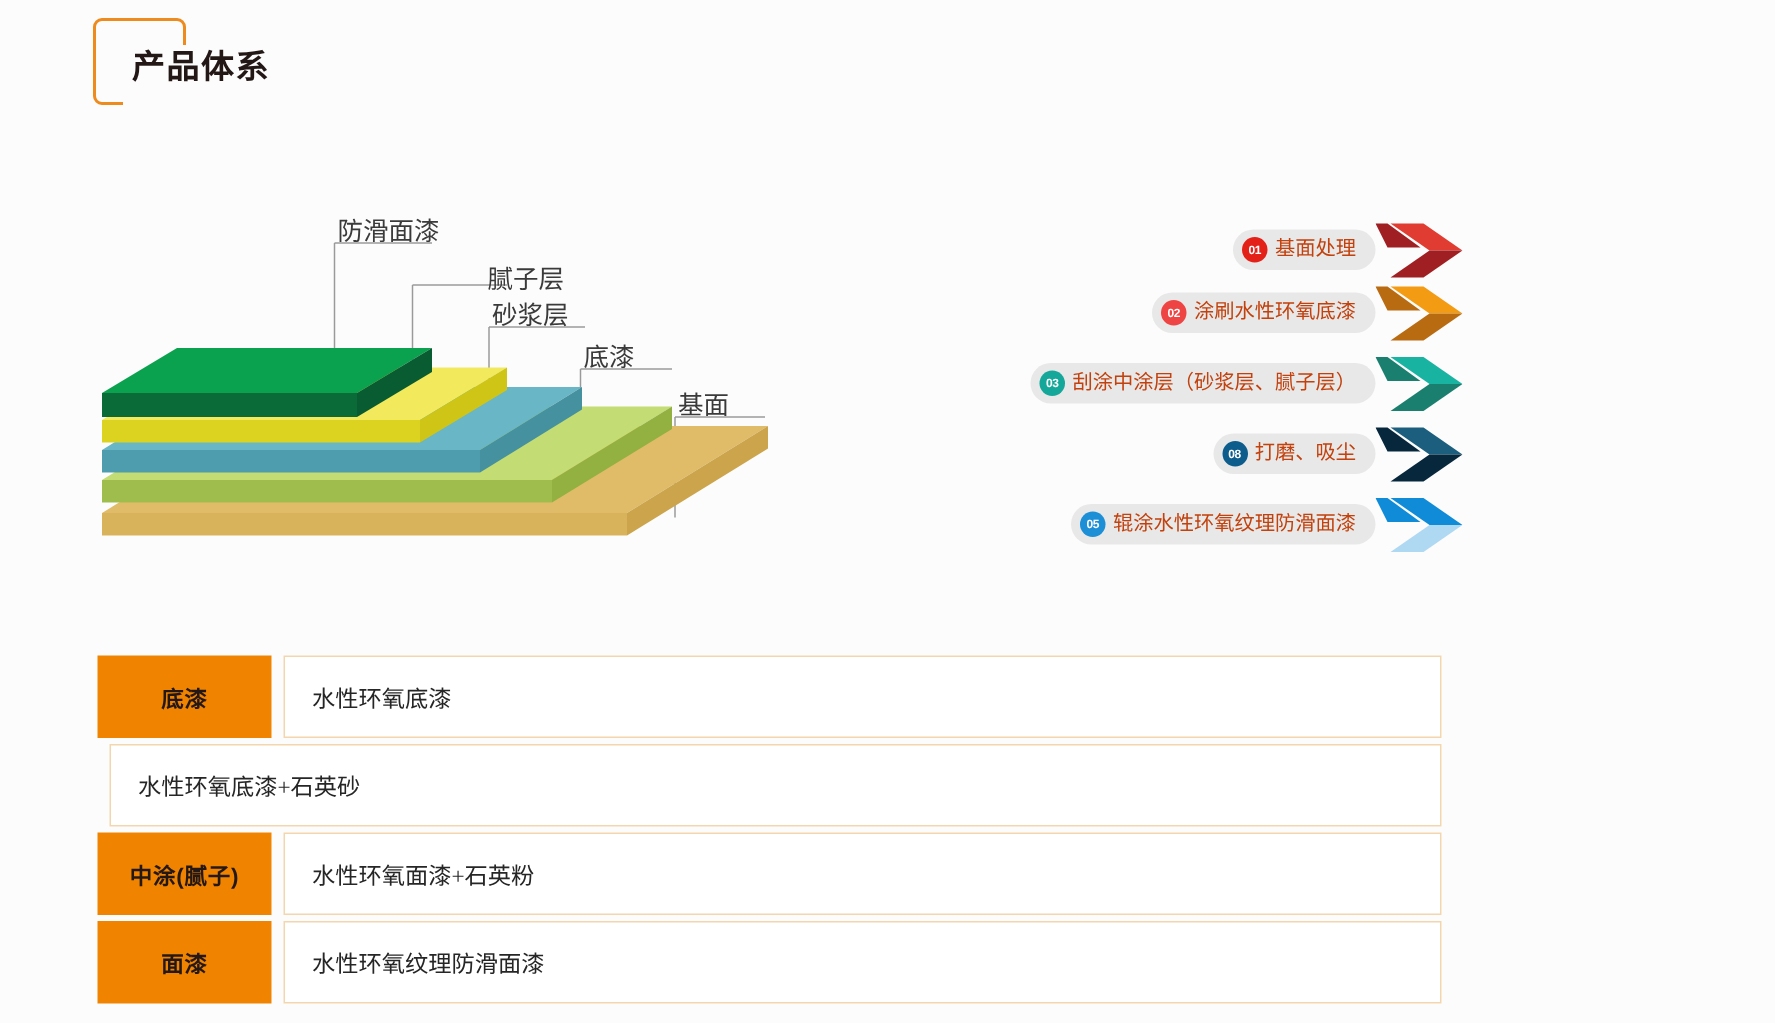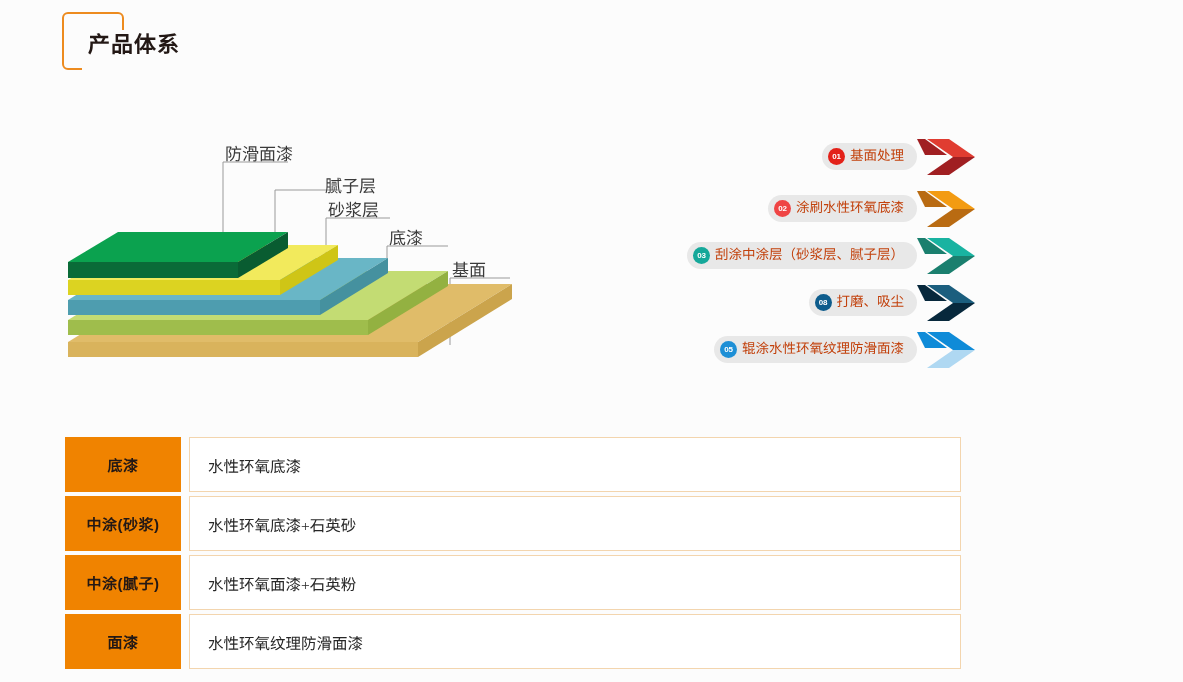--- a/index.html
+++ b/index.html
@@ -228,21 +228,21 @@
 
   <div class="layer-label" style="left:165px; top:14px;">防滑面漆</div>
   <div class="layer-label" style="left:217px; top:46px;margin-left:48px;">腻子层</div>
   <div class="layer-label" style="left:268px; top:70px;">砂浆层</div>
   <div class="layer-label" style="left:329px; top:98px;">底漆</div>
   <div class="layer-label" style="left:392px; top:130px;">基面</div>
 </div>
 
 <div class="process" style="left:655px;">
 
-  <div class="step" style="right:0; top:0; left:auto; width:320px; justify-content:flex-end; padding-right:58px; box-sizing:border-box;">
+  <div class="step" style="right:0; top:10px; left:auto; width:320px; justify-content:flex-end; padding-right:58px; box-sizing:border-box;">
     <div class="step-pill">
       <span class="step-badge" style="background:#E32119;">01</span>
       <span class="step-label">基面处理</span>
     </div>
     <div class="step-arrow" style="top:-3px;">
       <svg width="58" height="44" viewBox="0 0 58 44">
         <polygon points="0,2 8,2 30,18 8,18" fill="#A01F22"></polygon>
         <polygon points="10,2 32,2 58,20 36,20" fill="#E03C31"></polygon>
         <polygon points="36,20 58,20 32,38 10,38" fill="#A01F22"></polygon>
       </svg>
@@ -307,21 +307,20 @@
 </div>
 
 <div class="spec-table">
 
   <div class="spec-row">
     <div class="spec-key">底漆</div>
     <div class="spec-val">水性环氧底漆</div>
   </div>
 
   <div class="spec-row">
-    <div class="spec-key">中涂(砂浆)</div>
     <div class="spec-val">水性环氧底漆+石英砂</div>
   </div>
 
   <div class="spec-row">
     <div class="spec-key">中涂(腻子)</div>
     <div class="spec-val">水性环氧面漆+石英粉</div>
   </div>
 
   <div class="spec-row">
     <div class="spec-key">面漆</div>

